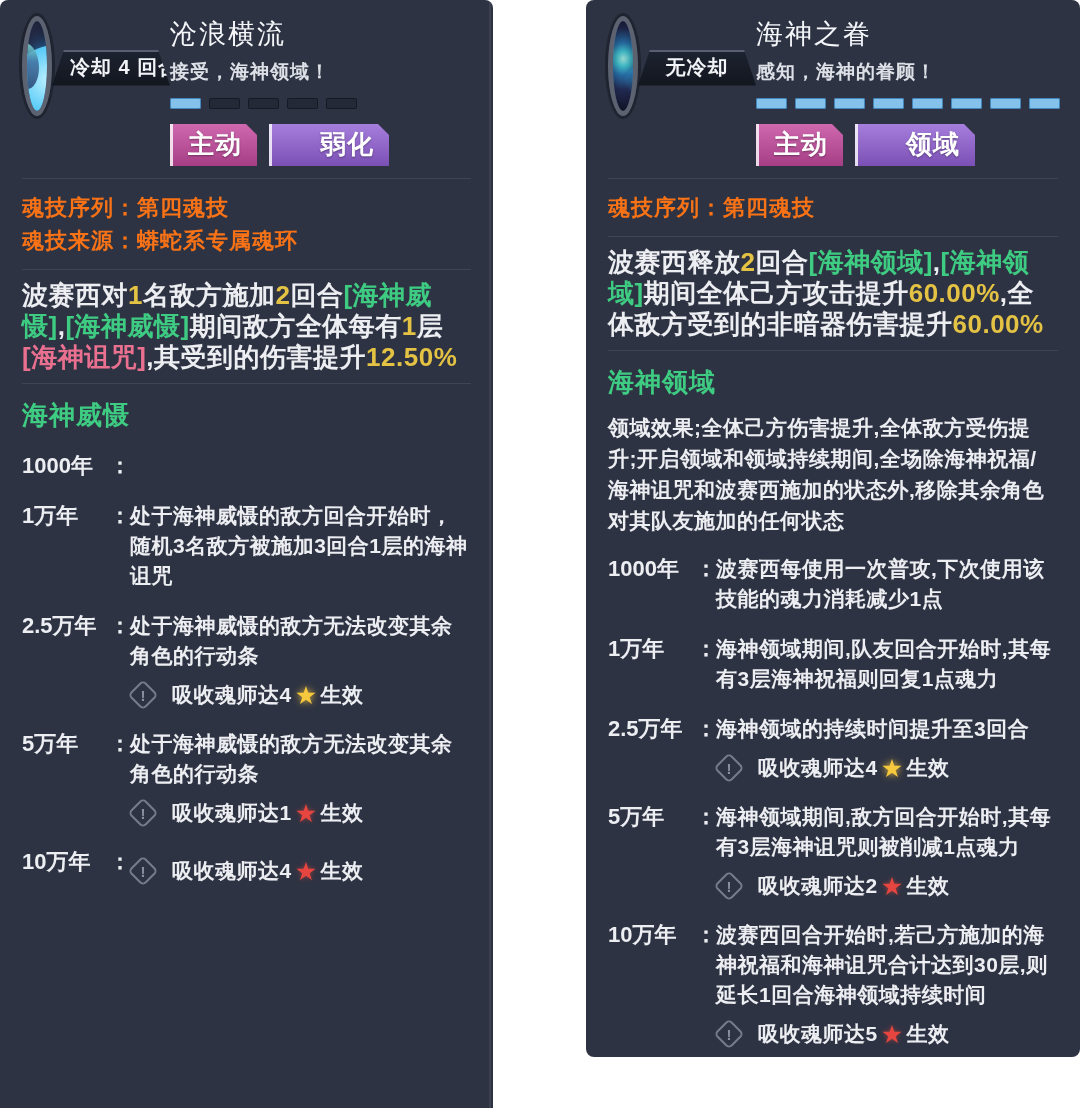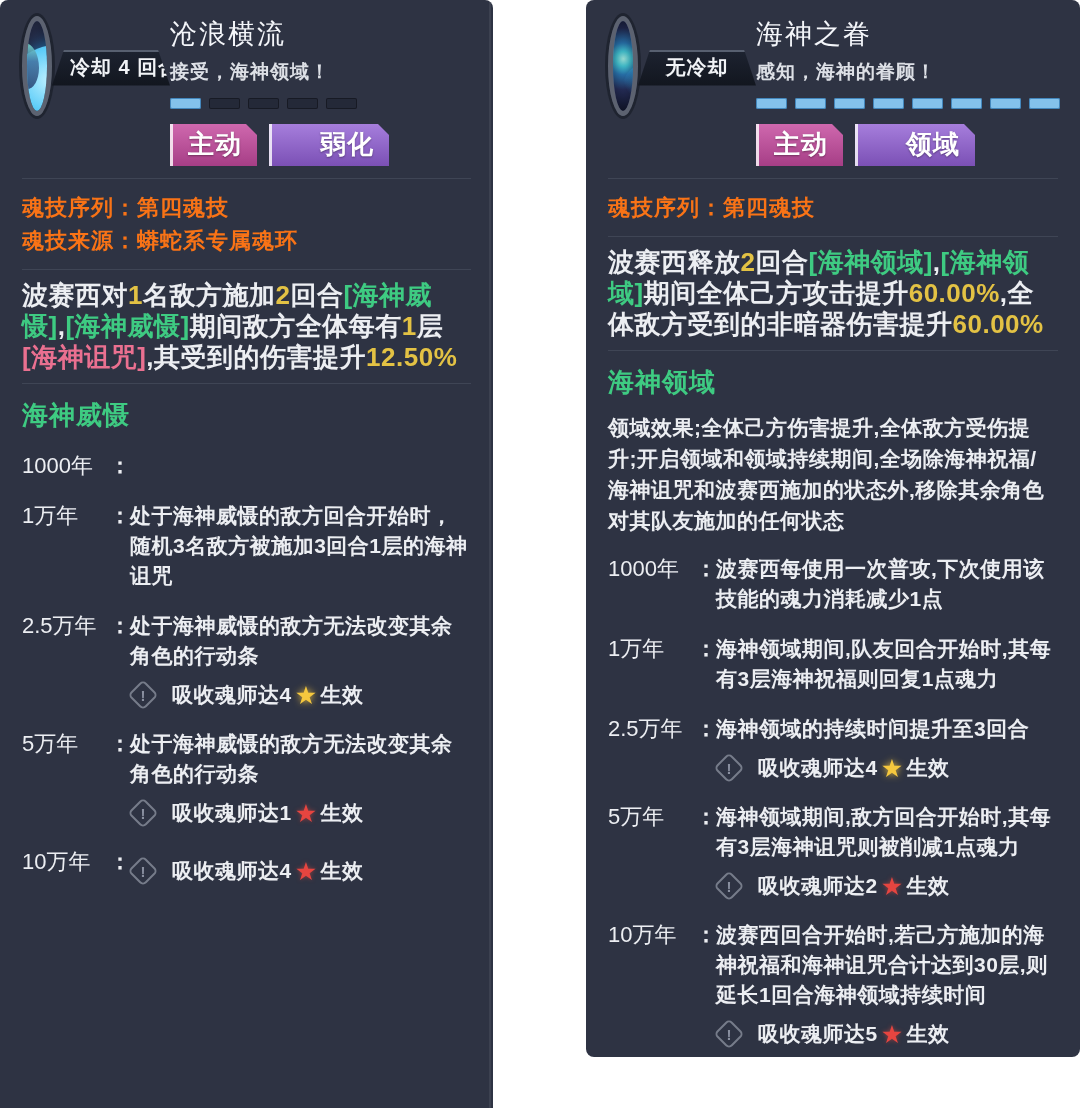--- a/index.html
+++ b/index.html
@@ -67,21 +67,21 @@
   .dseg.white { color:#eceef2; }
   .dseg.gold  { color:#e3c244; }
   .dseg.green { color:#3ecb82; }
   .dseg.pink  { color:#ea7090; }
 
   .buff-name { margin-top:14px; font-size:26px; font-weight:700; color:#3ecb82; letter-spacing:1px; }
   .buff-effect { margin-top:12px; font-size:21px; font-weight:700; line-height:31px; letter-spacing:.5px; }
 
   .levels { margin-top:18px; }
   .level { display:grid; grid-template-columns:82px 16px 1fr; column-gap:5px; margin-bottom:20px; }
-  .level-year  { font-size:22px; font-weight:400; white-space:nowrap; }
+  .level-year  { font-size:22px; font-weight:700; white-space:nowrap; }
   .level-colon { font-size:22px; font-weight:700; text-align:center; }
   .level-text  { font-size:21px; font-weight:700; line-height:30px; letter-spacing:.5px; }
   .level-note { display:flex; align-items:center; margin-top:10px; }
   .note-icon { width:22px; height:22px; flex:0 0 22px; margin-left:2px;
     border:2px solid #767c8a; border-radius:5px; transform:rotate(45deg);
     display:flex; align-items:center; justify-content:center; }
   .note-icon i { transform:rotate(-45deg); font-style:normal; font-weight:700; font-size:15px; color:#8a90a0; }
   .note-text { margin-left:18px; font-size:21px; font-weight:700; letter-spacing:.5px; display:flex; align-items:center; }
   .star { font-size:25px; line-height:25px; margin:0 3px; }
   .star.gold-star { color:#f6c83e; text-shadow:0 0 7px rgba(246,200,62,.9); }

